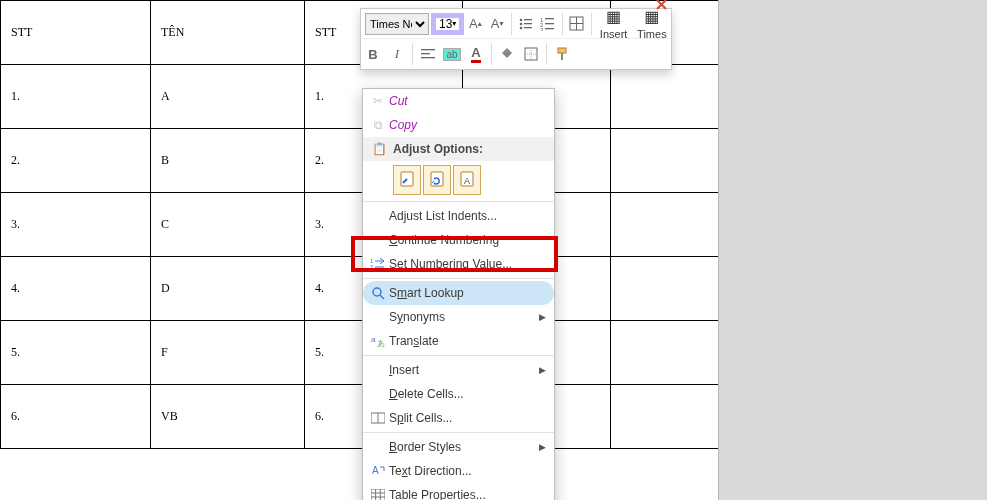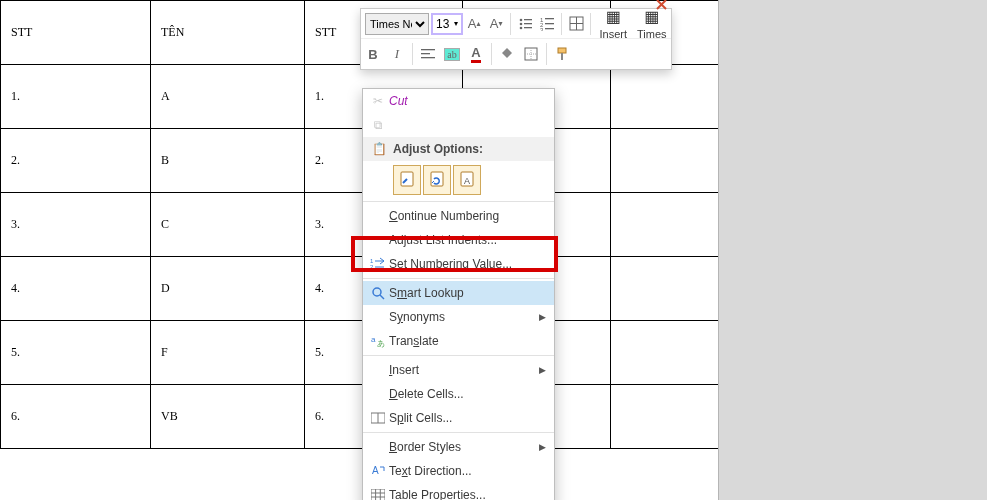--- a/index.html
+++ b/index.html
@@ -15,21 +15,21 @@
   .col-ten  { width:154px;}
   .col-stt2 { width:158px;}
   .col-ten2 { width:148px;}
   .col-ext  { width:108px;}
   .num { padding-left:22px;}
   
   .mini-toolbar { position:absolute; top:8px; left:360px; width:312px; background:#fff;
     border:1px solid #c9c9c9; box-shadow:0 4px 10px rgba(0,0,0,.2); }
   .mini-row { display:flex; align-items:center; height:30px; }
   .mini-toolbar select.fontname { width:64px; height:22px; margin:0 2px 0 4px; font-size:11px; border:1px solid #ababab;}
-  .mini-toolbar .fontsize { width:34px; height:22px; font-size:12px; border:2px solid #c4b5fd; display:inline-flex; align-items:center; padding:0 3px;}
+  .mini-toolbar .fontsize { width:34px; height:22px; font-size:12px; border:5px solid #c4b5fd; display:inline-flex; align-items:center; padding:0 3px;}
   .mini-toolbar .fontsize .dd { margin-left:auto; font-size:8px;}
   .mt-btn { width:24px; height:24px; display:inline-flex; align-items:center; justify-content:center;
     font-size:13px; color:#666; cursor:pointer;}
   .mt-sep{width:1px; height:22px; background:#dcdcdc; margin:0 3px;}
   .mt-big { display:flex; flex-direction:column; align-items:center; justify-content:center;
     width:42px; height:54px; font-size:11px; color:#3a3a3a; cursor:pointer; position:relative;}
   .mt-big .icon{font-size:16px; margin-bottom:2px;}
   .delete-x { position:relative;}
   .delete-x svg { position:absolute; top:2px; right:3px;}
   
@@ -42,21 +42,21 @@
   .cm-text u{ text-decoration:underline;}
   .cm-arrow{ font-size:9px; color:#555; margin-left:auto;}
   .cm-item.disabled .cm-text{ color:#a21caf;font-style:italic;}
   .cm-item.disabled .cm-ico{ color:#c7c7c7;}
   .cm-header{background:#f1f1f1; font-weight:bold; height:24px; display:flex; align-items:center;
     padding-left:30px; color:#4a4a4a;}
   .cm-paste-row{display:flex; padding:4px 0 4px 30px; gap:2px;}
   .paste-btn{width:28px; height:30px; border:1px solid #cfa85a; background:#fdf3d9; display:flex;
     align-items:center; justify-content:center;}
   .cm-sep{height:1px; background:#e1e1e1; margin:2px 0;}
-  .cm-item.hover{ background:#cde6f7;}
+  .cm-item.hover{ background:#cde6f7;border-radius:12px;}
   .red-box{position:absolute; border:4px solid #d60000; z-index:10;}
   .red-box1{top:236px; left:351px; width:207px; height:36px;}
 </style>
 </head>
 <body>
 <div class="stage">
 
 <table class="doc">
   <tbody>
         <tr>
@@ -170,21 +170,21 @@
     <span class="mt-btn" style="font-style:italic;font-family:serif;">I</span>
     <span class="mt-sep"></span>
     <span class="mt-btn">
           <svg width="14" height="12">
             <rect y="1" width="14" height="1.3" fill="#666"></rect>
             <rect y="5" width="9" height="1.3" fill="#666"></rect>
             <rect y="9" width="14" height="1.3" fill="#666"></rect>
           </svg>
         </span>
     <span class="mt-btn">
-          <span style="background:#5eead4;border:1px solid #aaa;padding:0 2px;font-size:10px;font-family:Liberation Serif, serif;">ab</span>
+          <span style="background:#5eead4;border:1px solid #aaa;padding:0 2px;font-size:10px;">ab</span>
         </span>
     <span class="mt-btn">
           <span style="border-bottom:3px solid #d00000;font-weight:bold;">A</span>
         </span>
     <span class="mt-sep"></span>
     <span class="mt-btn">
           <svg width="14" height="14">
             <path d="M2 6 L7 1 L12 6 L7 11 Z" fill="#888"></path>
           </svg>
         </span>
@@ -205,20 +205,21 @@
   </div>
 </div>
 
 <div class="context-menu">
   <div class="cm-item disabled">
     <span class="cm-ico">✂</span>
     <span class="cm-text"><span>Cut</span></span>
   </div>
   <div class="cm-item disabled">
     <span class="cm-ico">⧉</span>
+    <span class="cm-text"><span>Copy</span></span>
   </div>
   <div class="cm-header">
     <span class="cm-ico" style="position:absolute;left:6px;">📋</span>
     <span>Adjust Options:</span>
   </div>
   <div class="cm-paste-row">
     <div class="paste-btn">
           <svg width="16" height="18">
             <rect x="2" y="1" width="12" height="14" rx="1" fill="#fff" stroke="#b07d2a"></rect>
             <path d="M4 12 L8 8" stroke="#2a6bd0" stroke-width="2"></path>
@@ -234,25 +235,25 @@
     <div class="paste-btn">
           <svg width="16" height="18">
             <rect x="2" y="1" width="12" height="14" rx="1" fill="#fff" stroke="#b07d2a"></rect>
             <text x="5" y="13" font-size="9" fill="#555">A</text>
           </svg>
         </div>
   </div>
   <div class="cm-sep"></div>
   <div class="cm-item enabled">
     <span class="cm-ico"></span>
+    <span class="cm-text">Adjust List Indents...</span>
+  </div>
+  <div class="cm-item enabled">
+    <span class="cm-ico"></span>
     <span class="cm-text"><u>C</u>ontinue Numbering</span>
-  </div>
-  <div class="cm-item enabled">
-    <span class="cm-ico"></span>
-    <span class="cm-text">Adjust List Indents...</span>
   </div>
   <div class="cm-item enabled">
     <span class="cm-ico">
           <svg width="16" height="14">
             <text x="0" y="6" font-size="6" fill="#3a7bd5">1</text>
             <path d="M5 4 L14 4" stroke="#3a7bd5"></path>
             <text x="0" y="12" font-size="6" fill="#3a7bd5">2</text>
             <path d="M5 10 L14 10" stroke="#3a7bd5"></path>
             <path d="M10 1 L14 4 L10 7" fill="none" stroke="#3a7bd5"></path>
           </svg>

